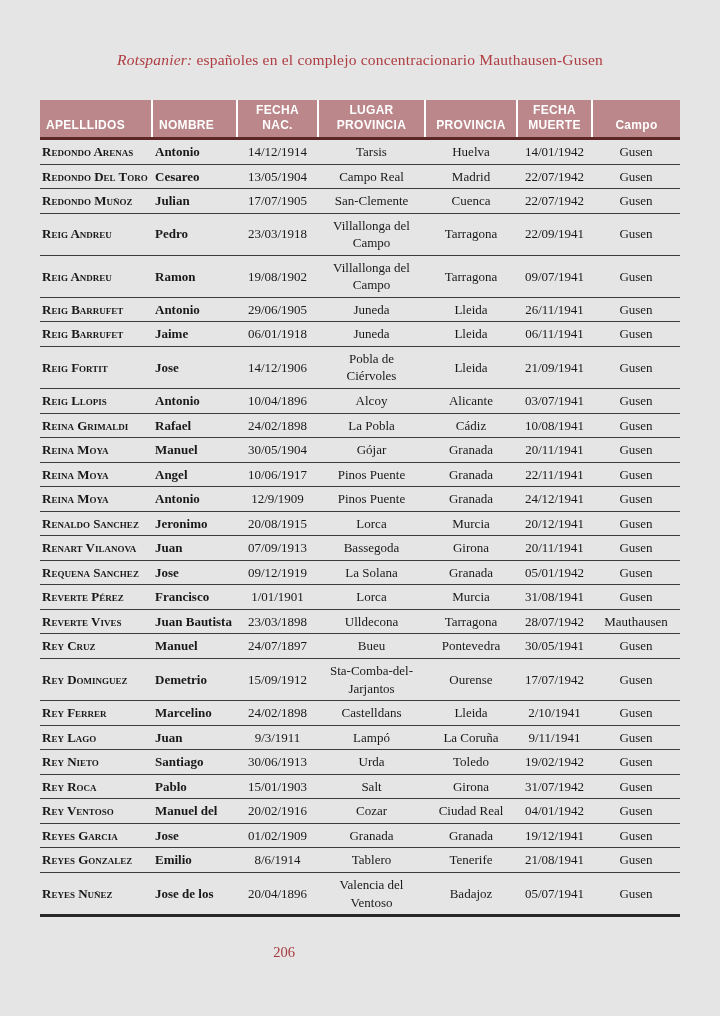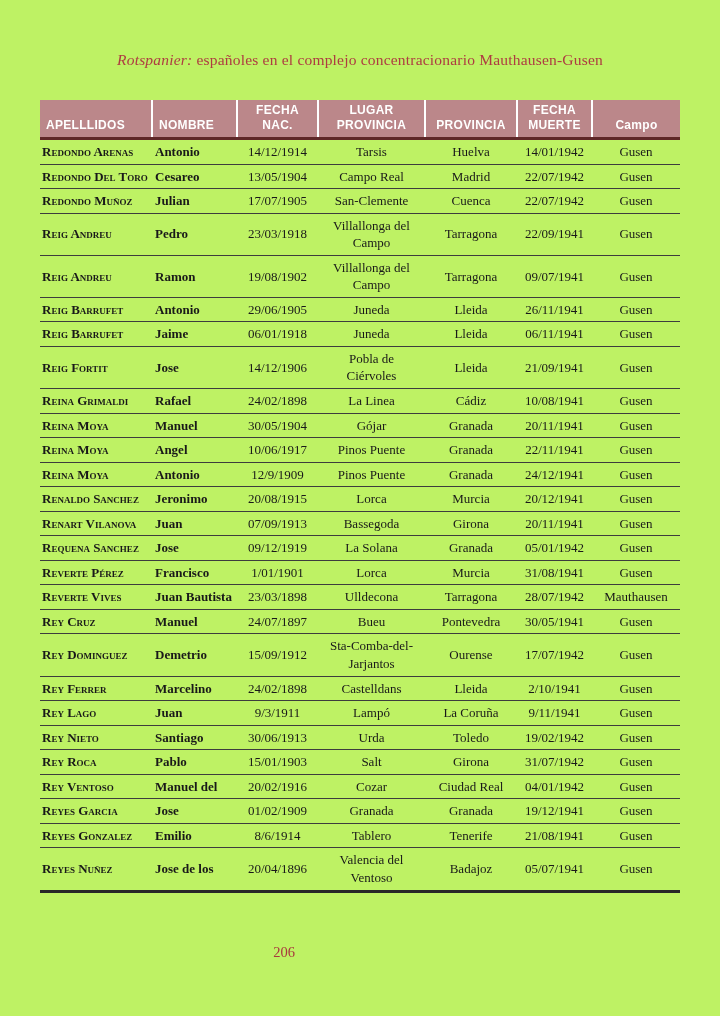--- a/index.html
+++ b/index.html
@@ -1,21 +1,21 @@
 <!DOCTYPE html>
 <html><head>
 <meta charset="utf-8">
 <style>
   html, body { margin:0; padding:0; background:#ffffff; }
   body {
     width:720px; height:1016px;
     font-family:"Liberation Serif", serif;
     -webkit-font-smoothing:antialiased;
   }
-  .page { position:relative; width:720px; height:1016px; background:#bef264; overflow:hidden; }
+  .page { position:relative; width:720px; height:1016px; background:#e5e5e5; overflow:hidden; }
 
   .title {
     position:absolute; top:49px; left:0; width:720px;
     text-align:center; font-size:15.5px; line-height:22px;
     color:#ae3c41; letter-spacing:.2px;
   }
   .title .t-italic { font-style:italic; }
 
   table.roster {
     position:absolute; top:100px; left:40px; width:640px;
@@ -169,24 +169,33 @@
         <tr>
           <td class="c-apellidos">Reig Fortit</td>
           <td class="c-nombre">Jose</td>
           <td class="c-fecha_nac">14/12/1906</td>
           <td class="c-lugar">Pobla de Ciérvoles</td>
           <td class="c-provincia">Lleida</td>
           <td class="c-fecha_muerte">21/09/1941</td>
           <td class="c-campo">Gusen</td>
         </tr>
         <tr>
+          <td class="c-apellidos">Reig Llopis</td>
+          <td class="c-nombre">Antonio</td>
+          <td class="c-fecha_nac">10/04/1896</td>
+          <td class="c-lugar">Alcoy</td>
+          <td class="c-provincia">Alicante</td>
+          <td class="c-fecha_muerte">03/07/1941</td>
+          <td class="c-campo">Gusen</td>
+        </tr>
+        <tr>
           <td class="c-apellidos">Reina Grimaldi</td>
           <td class="c-nombre">Rafael</td>
           <td class="c-fecha_nac">24/02/1898</td>
-          <td class="c-lugar">La Linea</td>
+          <td class="c-lugar">La Pobla</td>
           <td class="c-provincia">Cádiz</td>
           <td class="c-fecha_muerte">10/08/1941</td>
           <td class="c-campo">Gusen</td>
         </tr>
         <tr>
           <td class="c-apellidos">Reina Moya</td>
           <td class="c-nombre">Manuel</td>
           <td class="c-fecha_nac">30/05/1904</td>
           <td class="c-lugar">Gójar</td>
           <td class="c-provincia">Granada</td>

